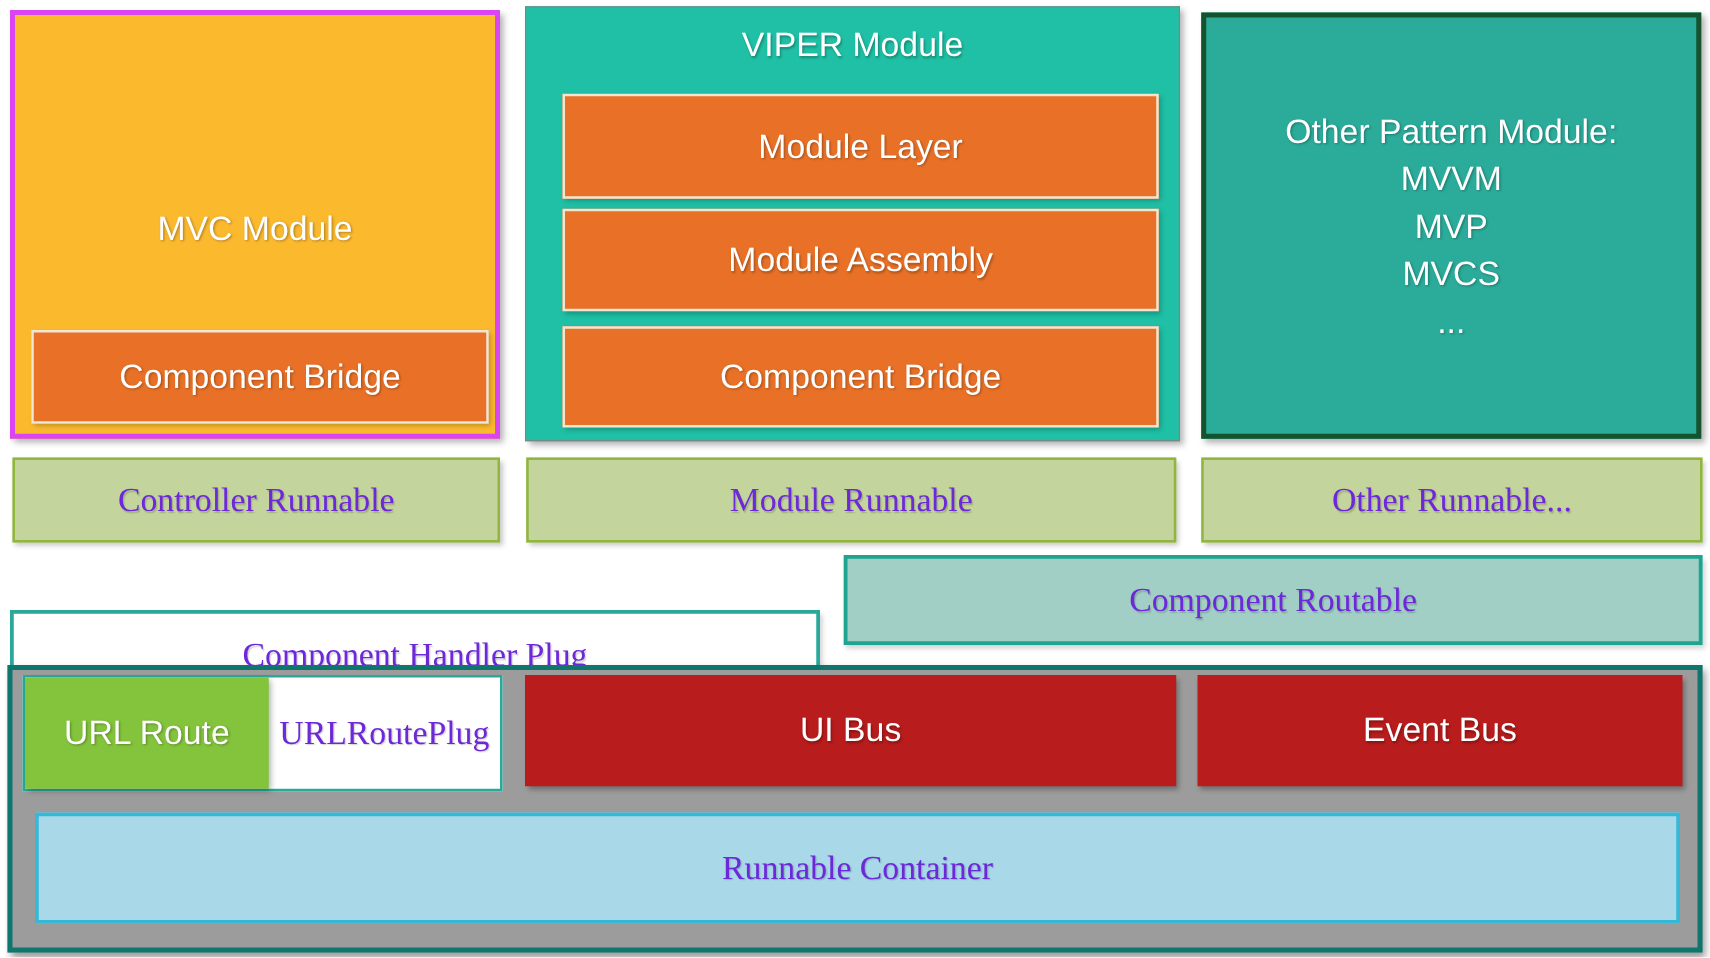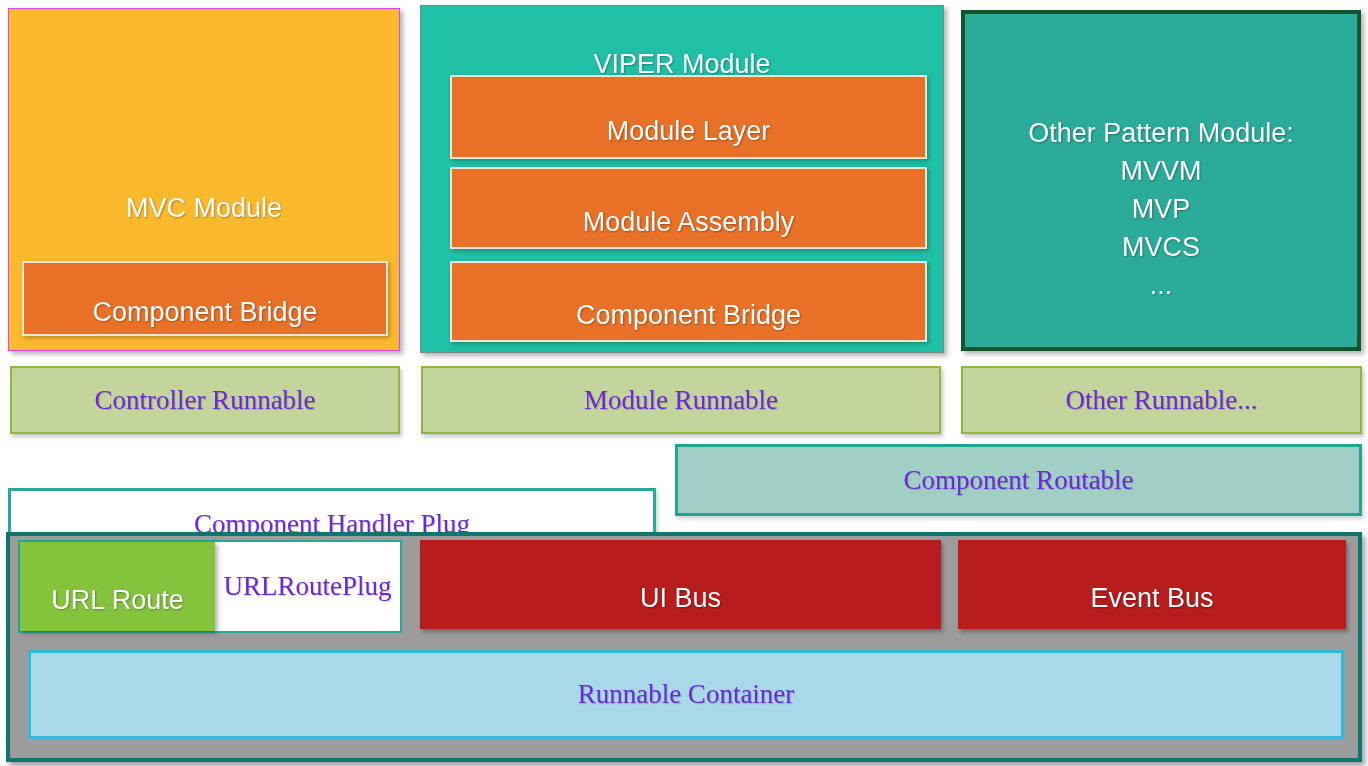--- a/index.html
+++ b/index.html
@@ -7,28 +7,28 @@
     position: relative;
     width: 1368px;
     height: 766px;
     background: #ffffff;
     font-family: "Liberation Sans", sans-serif;
     overflow: hidden;
   }
   .abs { position: absolute; box-sizing: border-box; }
   .center { display: flex; align-items: center; justify-content: center; }
   .lbl { font-size: 27px; line-height: 1.2; white-space: nowrap; }
-  .white-text { color: #ffffff; text-shadow: 1px 1px 2px rgba(0,0,0,0.30); margin-top: 28px; }
+  .white-text { color: #ffffff; text-shadow: 1px 1px 2px rgba(0,0,0,0.30); }
   .black-text { color: #6d28d9; text-shadow: 1px 1px 1px rgba(0,0,0,0.18); font-family: Liberation Serif, serif; }
 
   
   .mvc-box {
     left: 8px; top: 8px; width: 392px; height: 343px;
     background: #FBB92E;
-    border: 1px solid #d946ef;
+    border: 4px solid #d946ef;
     box-shadow: 3px 3px 5px rgba(0,0,0,0.30);
   }
   .mvc-title { left: 0; top: 155px; width: 100%; text-align: center; }
 
   .bridge-box {
     background: #E97127;
     border: 2px solid #EFE7D4;
     box-shadow: 2px 2px 4px rgba(0,0,0,0.25);
   }
   .mvc-bridge { left: 13px; top: 252px; width: 366px; height: 75px; }

